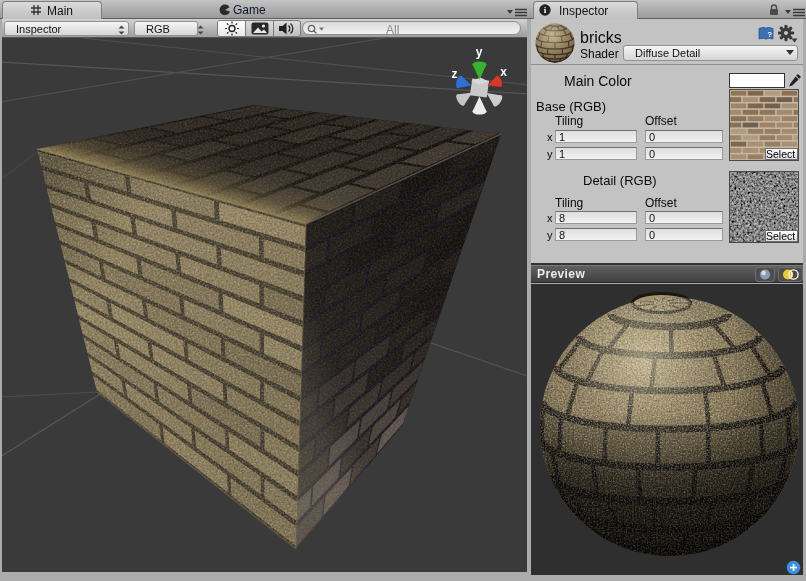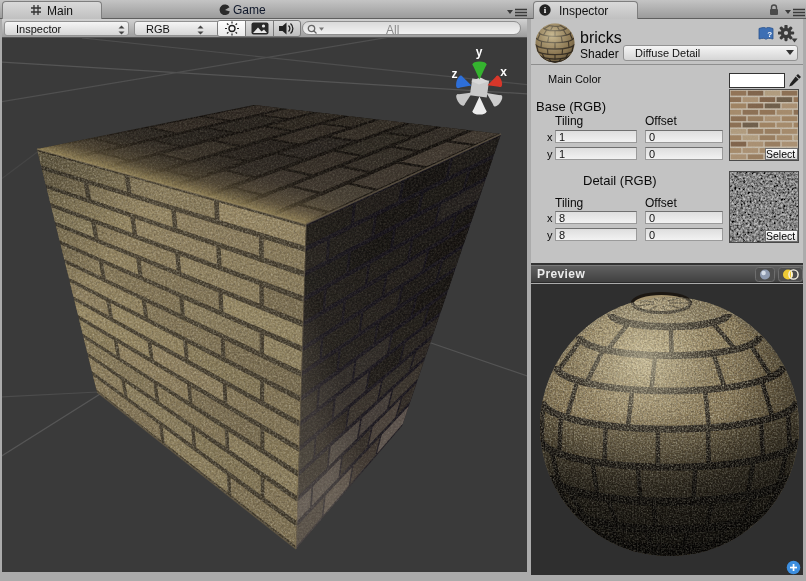--- a/index.html
+++ b/index.html
@@ -43,21 +43,21 @@
     <polygon points="1,3 7,3 4,7" fill="#3a3a3a"></polygon>
     <path d="M9 2.5 H21 M9 5.5 H21 M9 8.5 H21" stroke="#3a3a3a" stroke-width="1.3"></path>
   </svg>
 <svg width="12" height="14" style="position:absolute;left:768px;top:3px" xmlns="http://www.w3.org/2000/svg">
     <path d="M3.5 6 V4.5 A2.5 2.5 0 0 1 8.5 4.5 V6" stroke="#4a4a4a" stroke-width="1.4" fill="none"></path>
     <rect x="2" y="6" width="8" height="6" rx="1" fill="#4a4a4a"></rect>
   </svg>
 
 <div class="toolbar"></div>
 <div class="dd" style="left:4px; width:125px;">Inspector</div>
-<div class="dd" style="left:134px; width:100px;">RGB</div>
+<div class="dd" style="left:134px; width:64px;">RGB</div>
 <svg width="9" height="12" style="position:absolute;left:117px;top:24px" xmlns="http://www.w3.org/2000/svg">
     <polygon points="4.5,1.5 7.5,4.5 1.5,4.5" fill="#444"></polygon>
     <polygon points="4.5,10.5 7.5,7.5 1.5,7.5" fill="#444"></polygon>
   </svg>
 <svg width="9" height="12" style="position:absolute;left:196px;top:24px" xmlns="http://www.w3.org/2000/svg">
     <polygon points="4.5,1.5 7.5,4.5 1.5,4.5" fill="#444"></polygon>
     <polygon points="4.5,10.5 7.5,7.5 1.5,7.5" fill="#444"></polygon>
   </svg>
 <div style="position:absolute;left:217px;top:20px;width:84px;height:17px;border:1px solid #7a7a7a;
  border-radius:3px;background:linear-gradient(#dcdcdc,#bebebe);"></div>
@@ -403,21 +403,21 @@
       <rect x="6.4" y="-0.2" width="3.2" height="4.4" rx="1.1" fill="#3a3a3a" transform="rotate(180 8 8)"></rect>
       <rect x="6.4" y="-0.2" width="3.2" height="4.4" rx="1.1" fill="#3a3a3a" transform="rotate(225 8 8)"></rect>
       <rect x="6.4" y="-0.2" width="3.2" height="4.4" rx="1.1" fill="#3a3a3a" transform="rotate(270 8 8)"></rect>
       <rect x="6.4" y="-0.2" width="3.2" height="4.4" rx="1.1" fill="#3a3a3a" transform="rotate(315 8 8)"></rect>
     </g>
     <circle cx="8" cy="8" r="5.2" fill="#3a3a3a"></circle>
     <circle cx="8" cy="8" r="2.1" fill="#c3c3c3"></circle>
     <polygon points="13.5,13.5 19.5,13.5 16.5,17.5" fill="#3a3a3a"></polygon>
   </svg>
 
-<div class="lbl" style="left:548px;top:73px;font-size:11px;">Main Color</div>
+<div class="lbl" style="left:564px;top:73px;font-size:14px;">Main Color</div>
 <div style="position:absolute;left:729px;top:73px;width:56px;height:15px;background:#fff;border:1px solid #333;"></div>
 <svg width="14" height="15" style="position:absolute;left:788px;top:73px" xmlns="http://www.w3.org/2000/svg">
     <path d="M10 1 L13 4 L11.2 5.8 L8.2 2.8 Z" fill="#222"></path>
     <path d="M7.6 3.4 L10.6 6.4 L4.2 12.6 L1.2 13.6 L2.2 10.8 Z" fill="#222"></path>
   </svg>
 <div class="lbl" style="left:536px;top:99px;font-size:13px;">Base (RGB)</div>
 <svg width="68" height="70" style="position:absolute;left:730px;top:90px;outline:1px solid #4a4a4a" xmlns="http://www.w3.org/2000/svg">
 <defs>
       <filter id="thn">
         <feTurbulence type="fractalNoise" baseFrequency="0.8" numOctaves="2" seed="4"></feTurbulence>

